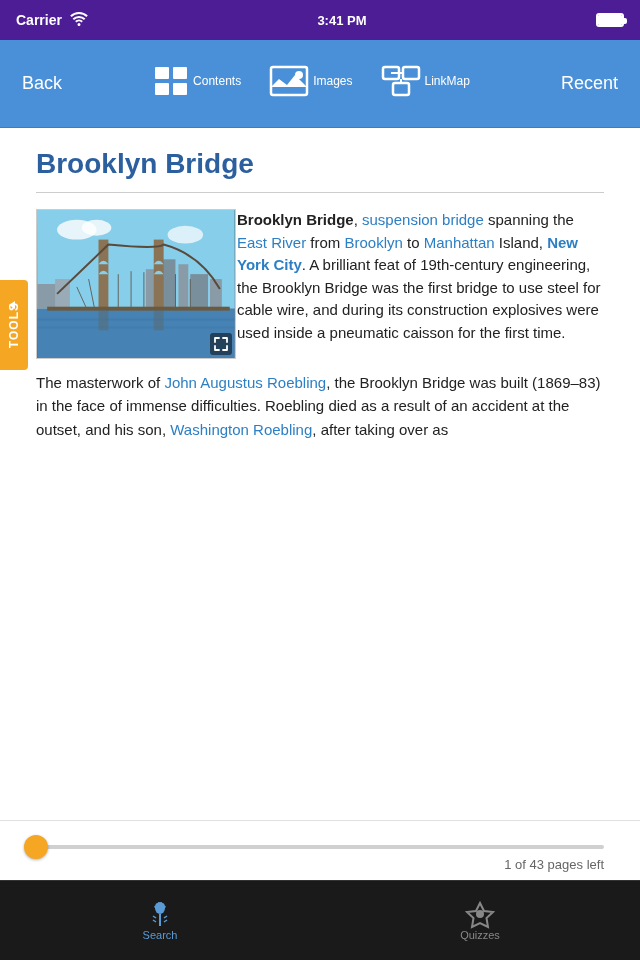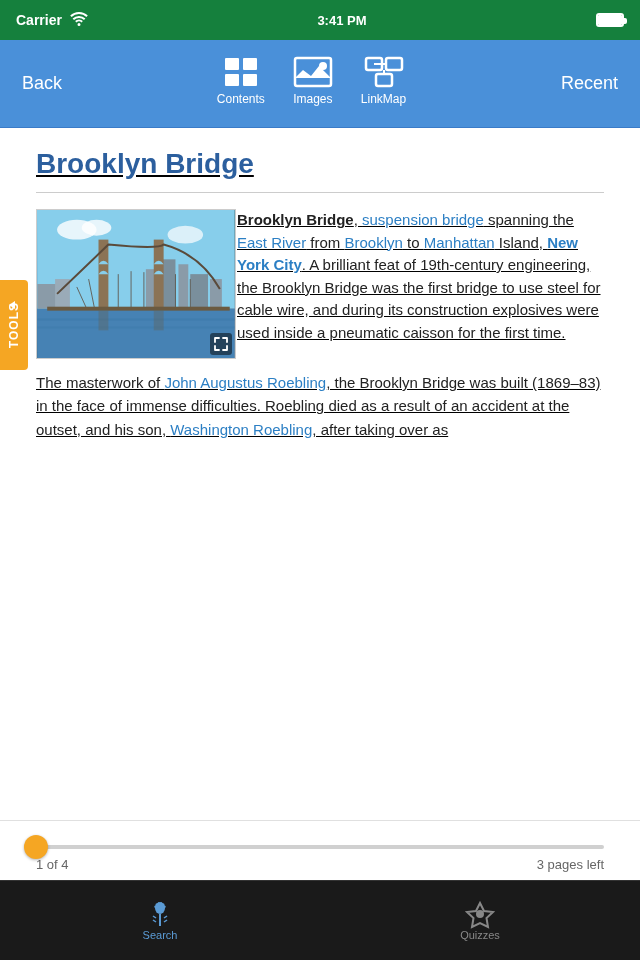--- a/index.html
+++ b/index.html
@@ -1,21 +1,21 @@
 <!DOCTYPE html>
 <html><head>
   <meta charset="utf-8">
   <meta name="viewport" content="width=640px">
   <style>
     * { margin: 0; padding: 0; box-sizing: border-box; }
     body { width: 640px; height: 960px; font-family: -apple-system, 'Helvetica Neue', Arial, sans-serif; background: #fff; overflow: hidden; position: relative; }
 
     
     #status-bar {
-      background: #15803d;
+      background: #4c1d95;
       height: 40px;
       display: flex;
       align-items: center;
       justify-content: space-between;
       padding: 4px 16px;
       color: white;
       font-size: 14px;
       font-weight: 600;
     }
     .status-left { display: flex; align-items: center; gap: 8px; }
@@ -49,21 +49,21 @@
       cursor: pointer;
     }
     .nav-icons {
       display: flex;
       gap: 28px;
       align-items: flex-end;
       padding-bottom: 6px;
     }
     .nav-icon-item {
       display: flex;
-      flex-direction: column;
+      flex-direction: row;
       align-items: center;
       color: white;
       cursor: pointer;
       gap: 4px;
     }
     .nav-icon-item span.label {
       font-size: 12px;
       color: white;
     }
     .nav-icon-item svg {
@@ -93,21 +93,20 @@
       font-weight: 700;
       letter-spacing: 1px;
       text-transform: uppercase;
     }
 
     
     #content {
       padding: 20px 36px 20px 36px;
       height: calc(960px - 40px - 88px - 80px - 60px);
       overflow: hidden;
-      text-decoration: underline;
     }
 
     .article-title {
       color: #2c5f9e;
       font-size: 28px;
       font-weight: 700;
       margin-bottom: 12px;
     }
 
     .article-divider {
@@ -203,21 +202,21 @@
       width: 24px;
       height: 24px;
       background: #f5a623;
       border-radius: 50%;
       transform: translateX(-50%);
       box-shadow: 0 1px 3px rgba(0,0,0,0.3);
       cursor: pointer;
     }
     .progress-labels {
       display: flex;
-      justify-content: space-between;
+      justify-content: flex-end;
       font-size: 13px;
       color: #666;
     }
 
     
     #tab-bar {
       position: absolute;
       bottom: 0;
       left: 0;
       width: 640px;

